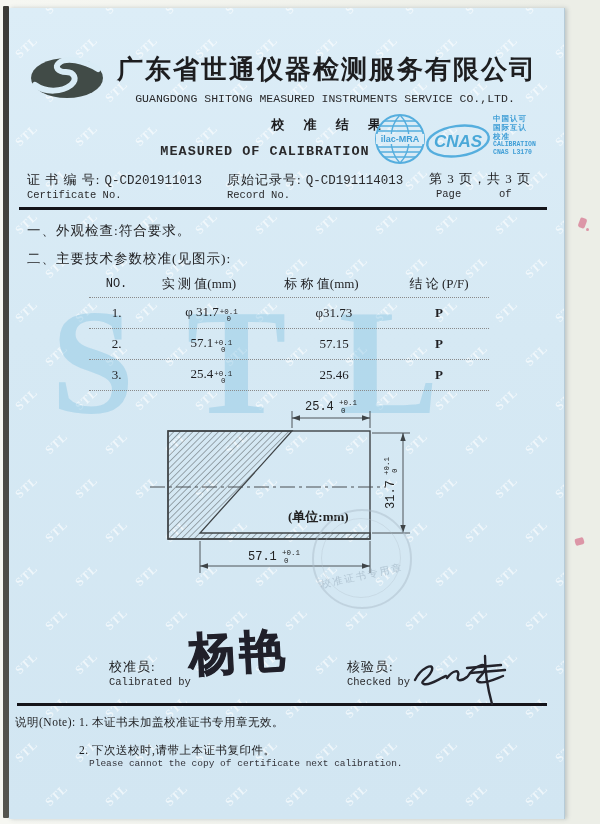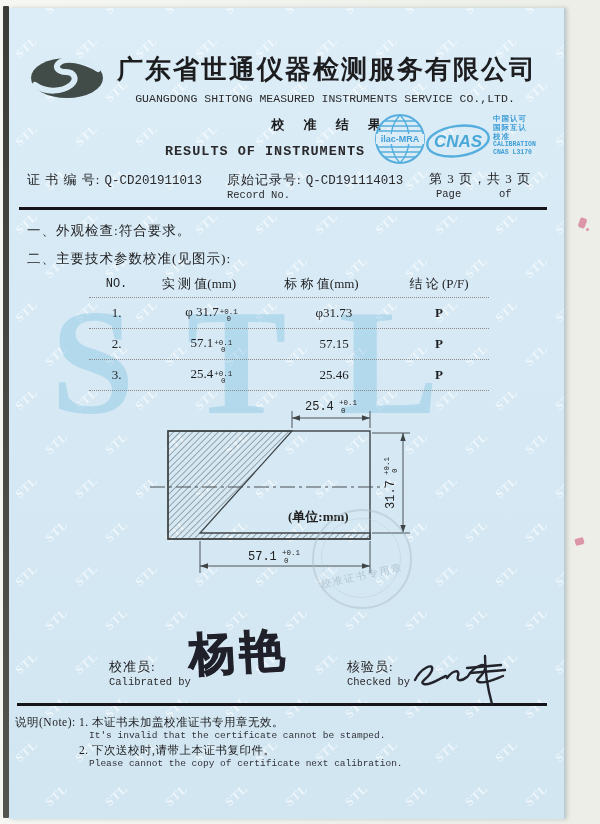--- a/index.html
+++ b/index.html
@@ -250,21 +250,21 @@
       </div>
     <div id="big-stl" class="abs">STL</div>
 
     <svg class="abs layer" style="left:19px;top:47px" width="78" height="46" viewBox="0 0 78 46">
       <ellipse cx="39" cy="23" rx="36" ry="20" fill="#414b47"></ellipse>
       <path d="M7,30 C18,38 34,37 43,30 C50,24 46,17 38,17 C30,17 26,12 31,8 C38,2 55,5 70,14" stroke="#d9ecf6" stroke-width="6" fill="none" stroke-linecap="round"></path>
     </svg>
     <div id="company-en" class="abs layer en">GUANGDONG SHITONG MEASURED INSTRUMENTS SERVICE CO.,LTD.</div>
     <div id="company-cn" class="abs layer cjk">广东省世通仪器检测服务有限公司</div>
     <div id="title-cn" class="abs layer cjk">校 准 结 果</div>
-    <div id="title-en" class="abs layer en">RESULTS OF INSTRUMENTS</div>
+    <div id="title-en" class="abs layer en">MEASURED OF CALIBRATION</div>
 
     <svg id="ilac" class="abs" width="52" height="52" viewBox="0 0 52 52">
       <defs>
           <clipPath id="ilc">
             <circle cx="26" cy="26" r="24"></circle>
           </clipPath>
         </defs>
       <circle cx="26" cy="26" r="24" fill="none" stroke="#55aede" stroke-width="2"></circle>
       <g clip-path="url(#ilc)" stroke="#55aede" stroke-width="1.4" fill="none">
         <path d="M2,8 H50 M2,13 H50 M2,18 H50 M2,34 H50 M2,39 H50 M2,44 H50"></path>
@@ -281,20 +281,21 @@
       <div class="l1">中国认可</div>
       <div class="l1">国际互认</div>
       <div class="l1">校准</div>
       <div class="l2">CALIBRATION</div>
       <div class="l2">CNAS L3170</div>
     </div>
 
     <div class="abs layer" style="left:18px;top:162px">
       <div><span class="cjk cert-label">证 书 编 号:</span>
       <span class="en" style="font-size:12.5px">Q-CD201911013</span></div>
+      <div class="en cert-en">Certificate No.</div>
     </div>
     <div class="abs layer" style="left:218px;top:162px">
       <div><span class="cjk cert-label">原始记录号:</span>
       <span class="en" style="font-size:12.5px">Q-CD191114013</span></div>
       <div class="en cert-en">Record No.</div>
     </div>
     <div class="abs layer" style="left:420px;top:162px;width:130px">
       <div class="cjk cert-label">第 3 页，共 3 页</div>
       <div class="en cert-en">
           <span style="position:absolute;left:7px">Page</span>
@@ -400,21 +401,20 @@
         <path d="M40,30 C46,22 53,21 51,28 C49,34 55,33 60,29"></path>
         <path d="M61,28 C67,18 80,13 78,21 C76,29 66,32 72,34 C78,36 88,31 96,28"></path>
         <path d="M60,20 L94,17 M63,25 L98,22"></path>
         <path d="M78,8 C78,22 80,38 85,56"></path>
       </g>
     </svg>
     <div class="abs layer rule" style="left:8px;top:695px;width:530px"></div>
 
     <div class="abs layer cjk note-cn" style="left:6px;top:707px">说明(Note):</div>
     <div class="abs layer cjk note-cn" style="left:70px;top:707px">1. 本证书未加盖校准证书专用章无效。</div>
-    <div class="abs layer en note-en" style="left:80px;top:722px">It's invalid that the certificate cannot be stamped.</div>
     <div class="abs layer cjk note-cn" style="left:70px;top:735px">2. 下次送校时,请带上本证书复印件。</div>
     <div class="abs layer en note-en" style="left:80px;top:750px">Please cannot the copy of certificate next calibration.</div>
   </div>
 
   <div class="mark" style="left:579px;top:218px;width:7px;height:10px;transform:rotate(20deg)"></div>
   <div class="mark" style="left:586px;top:228px;width:3px;height:3px"></div>
   <div class="mark" style="left:575px;top:538px;width:9px;height:7px;transform:rotate(-15deg)"></div>
 </div>
 
 </body></html>

